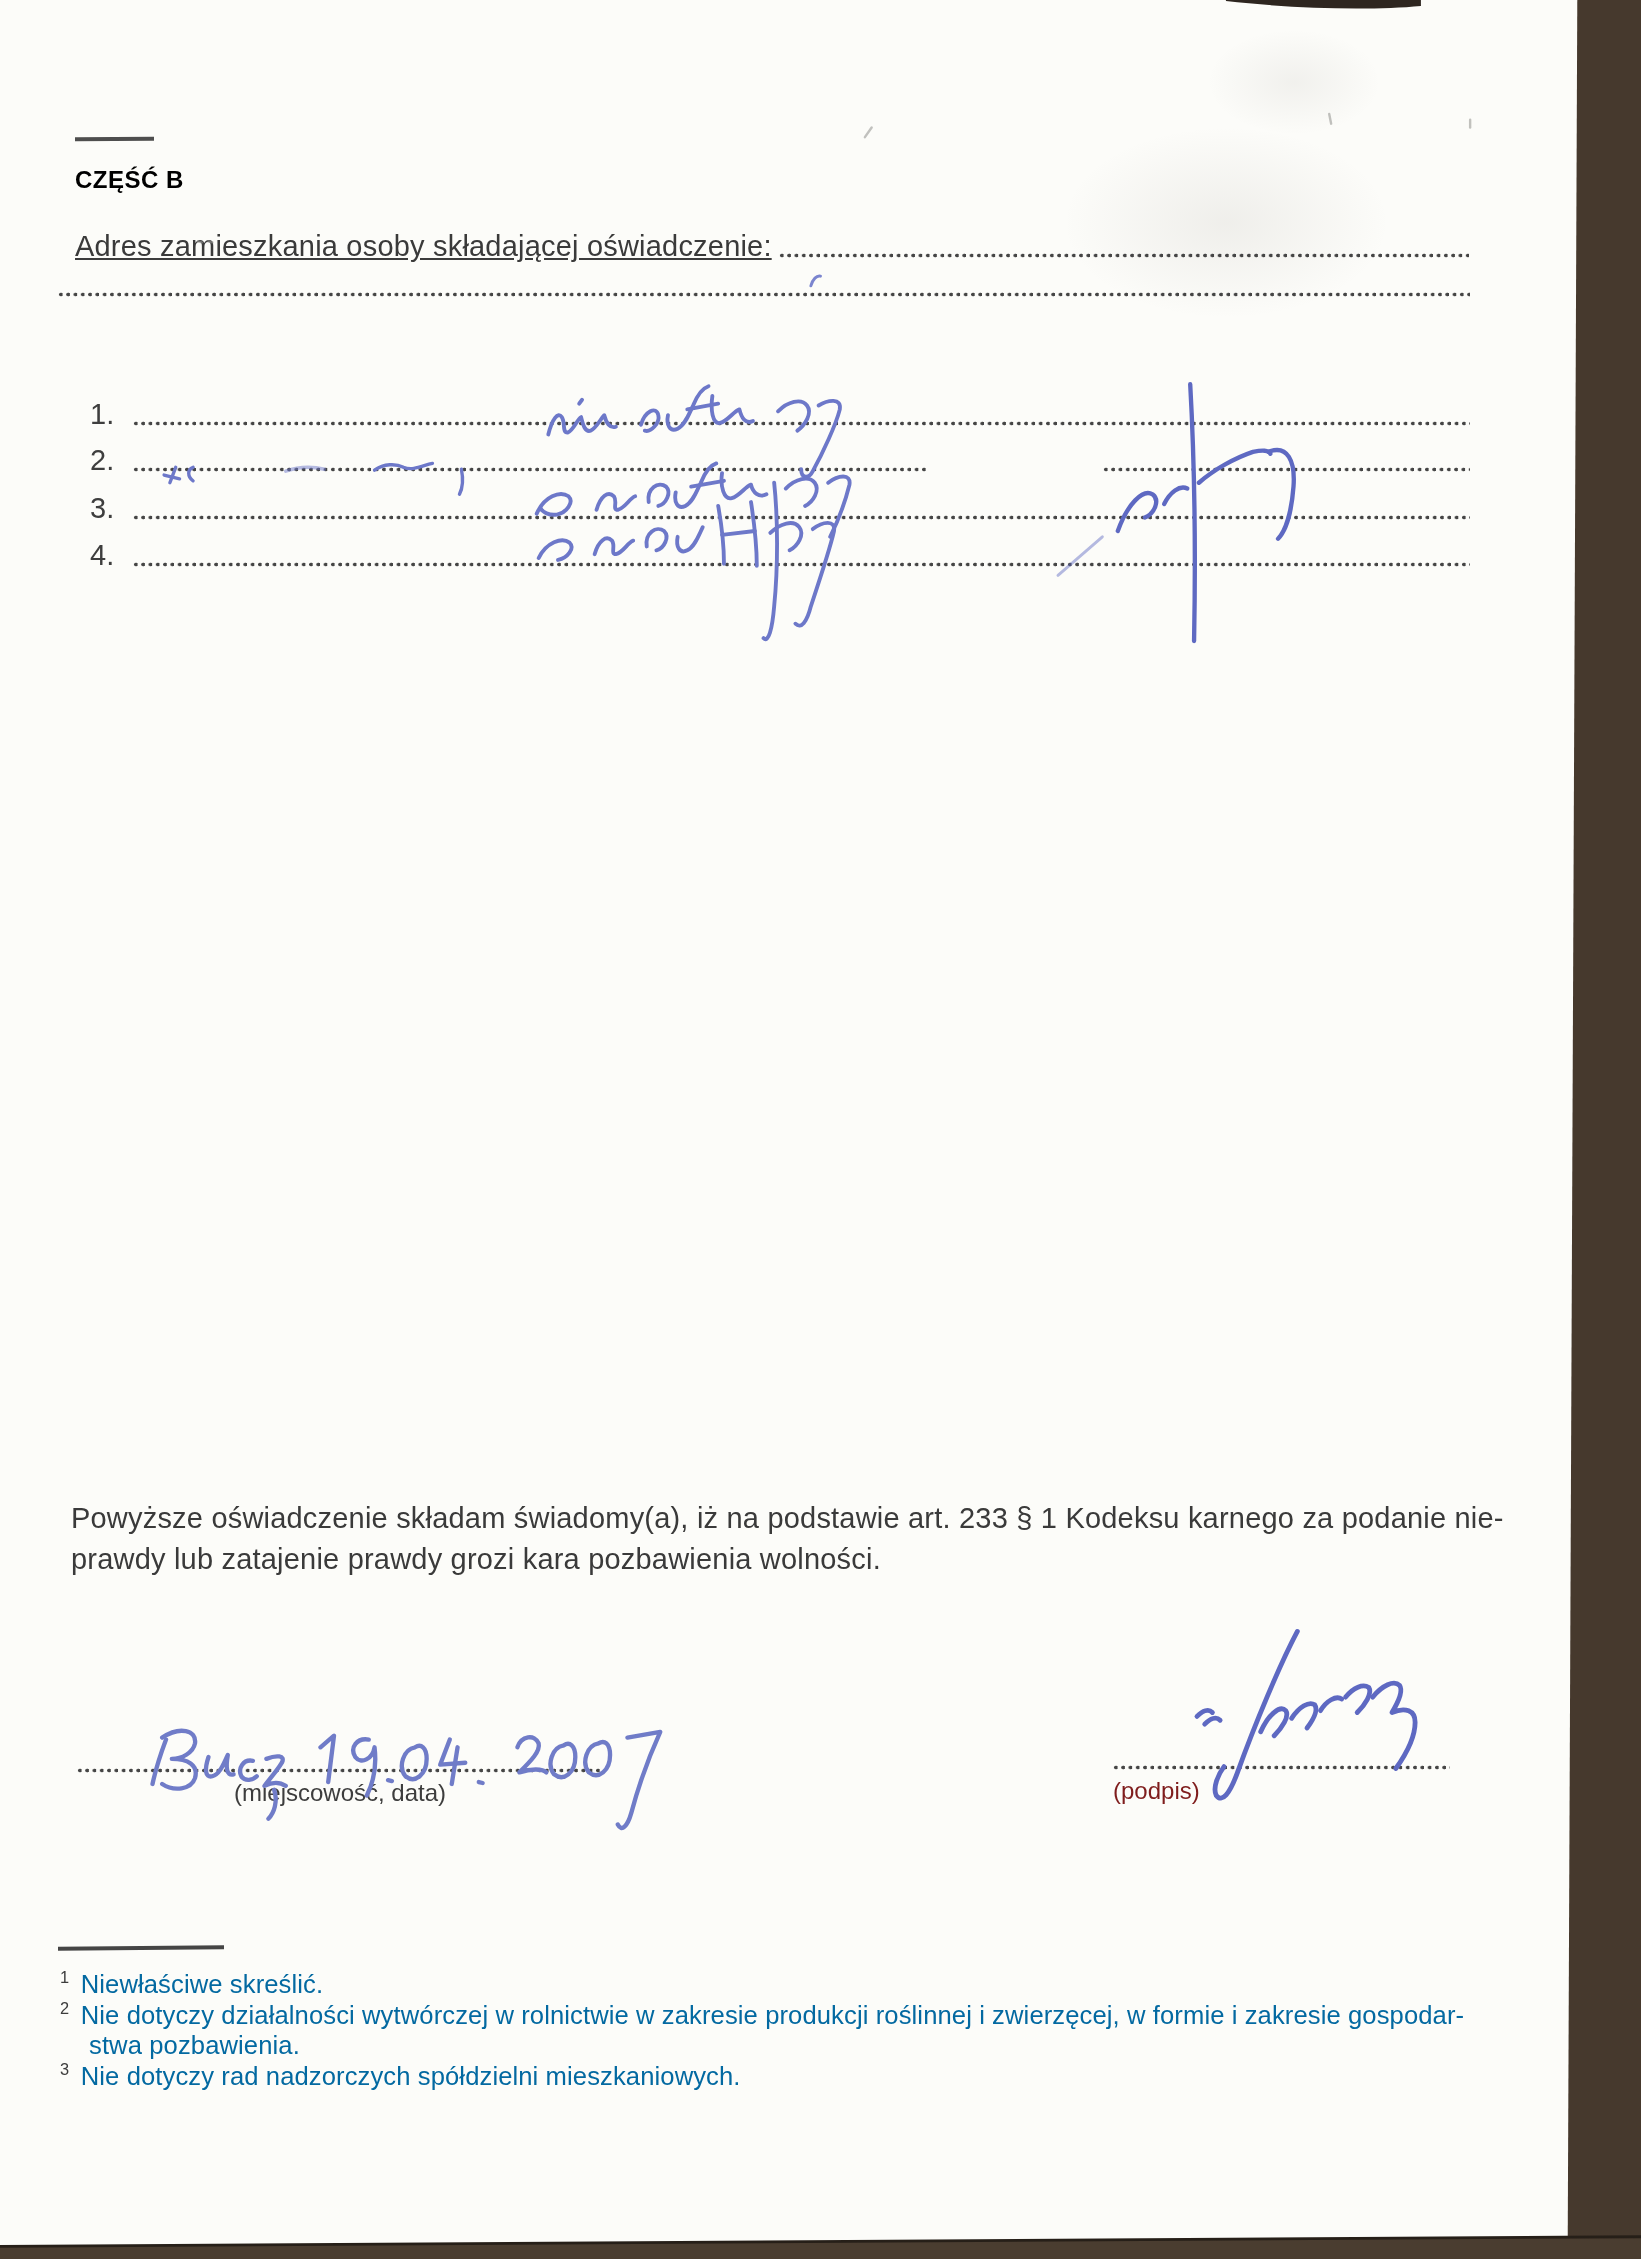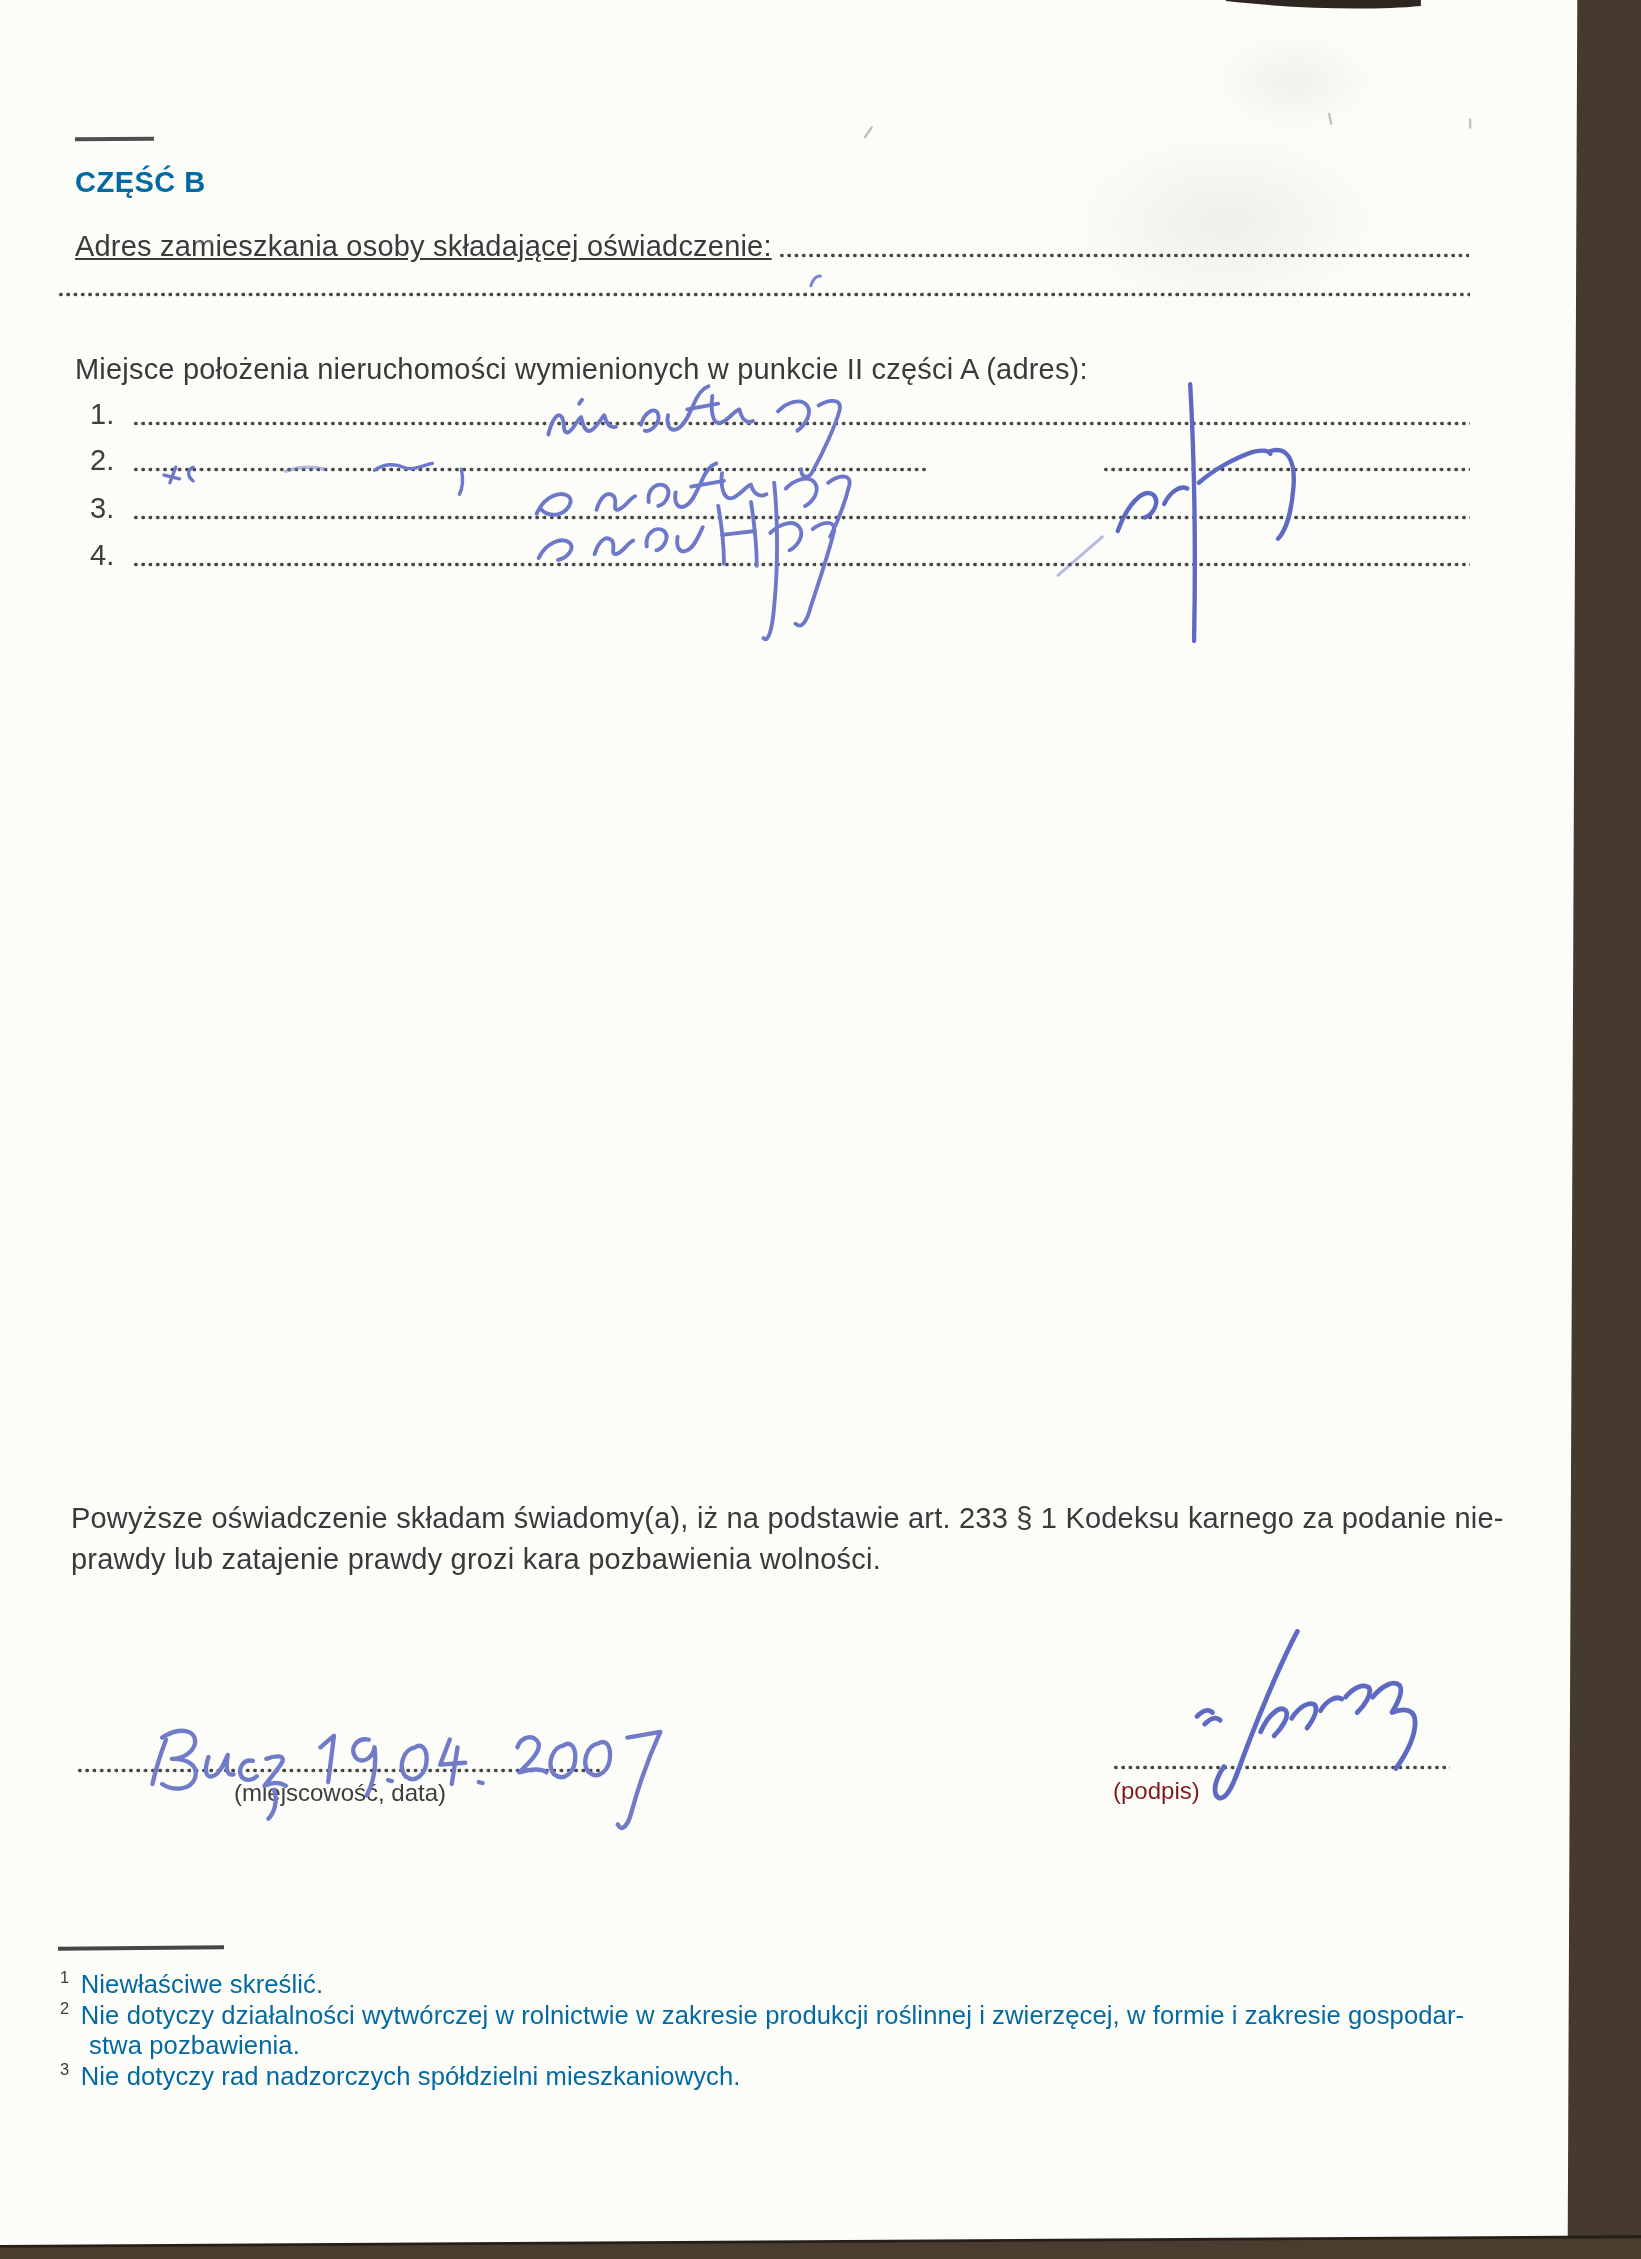--- a/index.html
+++ b/index.html
@@ -10,21 +10,21 @@
   }
   .abs{position:absolute;}
   
   .edge-svg{position:absolute;left:0;top:0;width:1641px;height:2259px;pointer-events:none;}
   .smudge{position:absolute;border-radius:50%;pointer-events:none;}
   .smudge.s1{left:1062px;top:126px;width:328px;height:193px;
     background:radial-gradient(ellipse at center, rgba(125,118,108,.10), rgba(125,118,108,0) 70%);}
   .smudge.s2{left:1207px;top:29px;width:174px;height:106px;
     background:radial-gradient(ellipse at center, rgba(110,104,96,.08), rgba(110,104,96,0) 70%);}
   
-  .part-title{left:75px;top:166px;font-size:29px;font-weight:bold;color:#0369a1;letter-spacing:0.5px;}
+  .part-title{left:75px;top:166px;font-size:24px;font-weight:bold;color:#000000;letter-spacing:0.5px;}
   .label{font-size:29px;color:#3a3a3a;letter-spacing:0.2px;white-space:nowrap;}
   .mini-dash{left:75px;top:137px;width:79px;height:3.9px;background:#4e4e4e;transform:rotate(-.5deg);}
   
   .dots{height:6.8px;
     background-image:radial-gradient(circle at 2.9px 3.4px, #454545 1.6px, rgba(0,0,0,0) 2.1px);
     background-size:7.3px 6.8px;background-repeat:repeat-x;}
   .row{position:absolute;display:flex;align-items:flex-end;}
   .row .dots{flex:1;margin:0 0 3.9px 7.7px;}
   .addr-row{left:75px;top:224px;width:1394px;height:39px;text-decoration:underline;}
   .fullline{left:58px;top:291px;width:1412px;}
@@ -66,21 +66,20 @@
   <div class="abs mini-dash"></div>
 
   <div class="abs part-title">CZĘŚĆ B</div>
 
   <div class="row addr-row">
     <span class="label">Adres zamieszkania osoby składającej oświadczenie:</span>
     <span class="dots"></span>
   </div>
   <div class="abs dots fullline"></div>
 
-  <div class="abs label loc-label">Miejsce położenia nieruchomości wymienionych w punkcie II części A (adres):</div>
 
   <div class="row item-row" style="top:392px;">
     <span class="item-num">1.</span>
     <span class="dots"></span>
   </div>
   <div class="row item-row" style="top:438px;">
     <span class="item-num">2.</span>
     <span class="dots seg1"></span>
     <span class="gap"></span>
     <span class="dots"></span>

